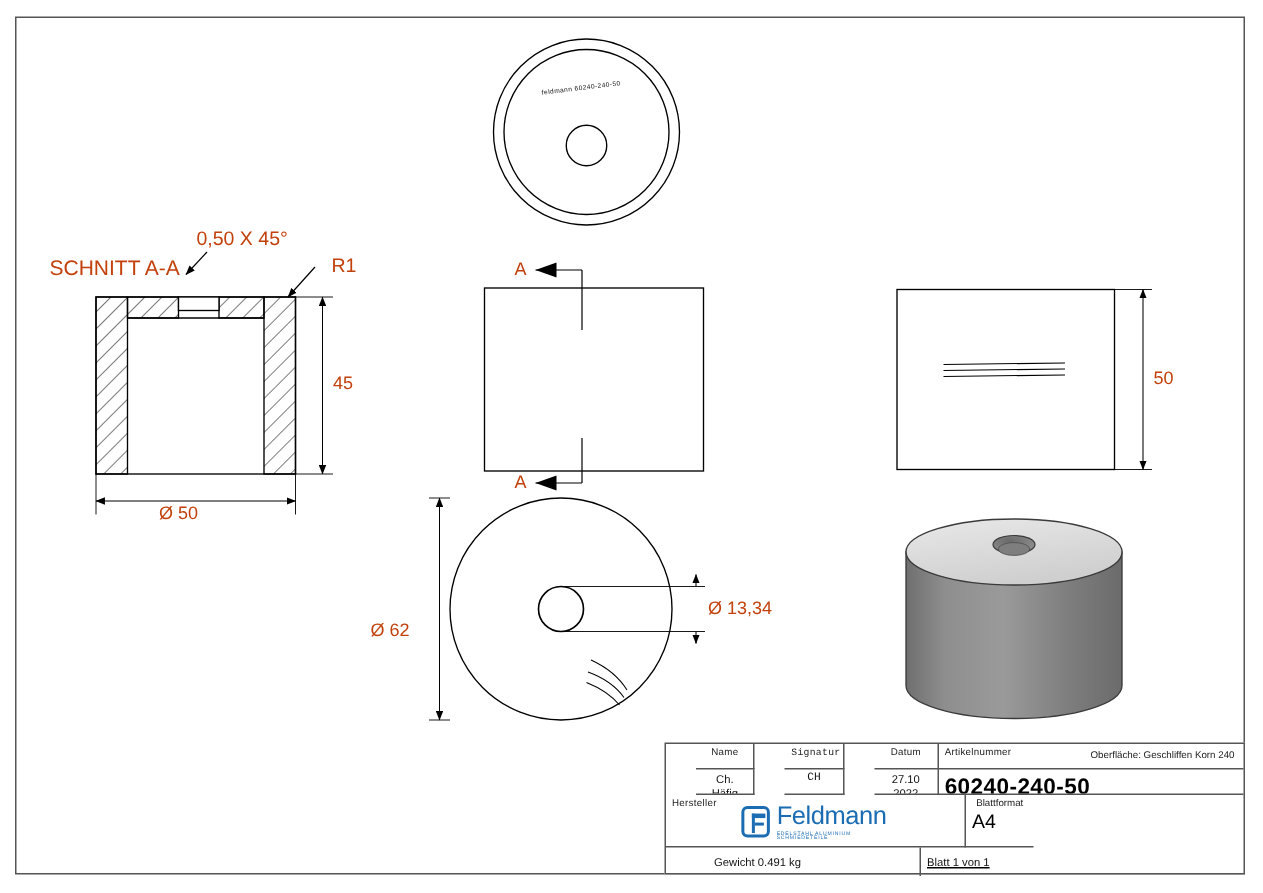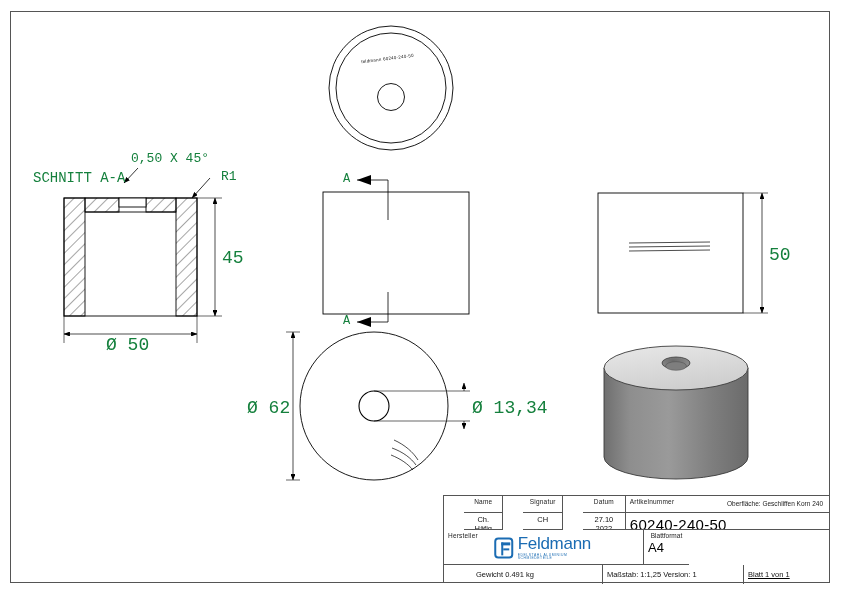--- a/index.html
+++ b/index.html
@@ -32,27 +32,27 @@
   }
   svg.draw {
     position: absolute;
     left: 0; top: 0;
     width: 842px;
     height: 595px;
     pointer-events: none;
   }
   .lbl {
     position: absolute;
-    font-family: Liberation Mono, monospace;
-    color: #15803d;
+    font-family: Liberation Sans, sans-serif;
+    color: #c2410c;
     white-space: nowrap;
     line-height: 1;
   }
   .dim { font-size: 13px; }
-  .dim-big { font-size: 18px; }
+  .dim-big { font-size: 12px; }
   .sect-label { font-size: 14px; }
   .arrow-A { font-size: 12px; }
 
   
   #titleblock {
     position: absolute;
     left: 443px;
     top: 495px;
     width: 387px;
     height: 88px;
@@ -81,24 +81,24 @@
   .tb-val {
     font-size: 7.5px;
     color: #111;
   }
   .tb-center { text-align: center; margin-left: 20px; }
   .r1 { height: 17px; }
   .r2 { height: 17px; }
   .r3 { height: 35px; }
   .r4 { height: 19px; border-bottom: none !important; }
   .w-name { width: 46px; }
-  .w-sig  { width: 46px; }
+  .w-sig  { width: 46px; font-family: Liberation Mono, monospace; }
   .w-date { width: 50px; }
   .w-art  { width: 245px; }
-  .w-art-big { width: 245px; }
+  .w-art-big { width: 245px; font-weight: bold; }
   .artnum {
     font-size: 15px;
     letter-spacing: .3px;
     color: #000;
     margin-top: 1px;
   }
   .ober {
     position: absolute;
     right: 6px;
     top: 4px;
@@ -318,21 +318,21 @@
   <div class="lbl dim" style="left:131px; top:152px;">0,50 X 45°</div>
   <div class="lbl dim" style="left:221px; top:170px;text-align:right;">R1</div>
   <div class="lbl dim-big" style="left:222px; top:249px;">45</div>
   <div class="lbl dim-big" style="left:106px; top:336px;">Ø 50</div>
 
   <div class="lbl arrow-A" style="left:343px; top:173px;">A</div>
   <div class="lbl arrow-A" style="left:343px; top:315px;">A</div>
 
   <div class="lbl dim-big" style="left:769px; top:246px;">50</div>
 
-  <div class="lbl dim-big" style="left:247px; top:399px;">Ø 62</div>
+  <div class="lbl dim-big" style="left:247px; top:414px;">Ø 62</div>
   <div class="lbl dim-big" style="left:472px; top:399px;">Ø 13,34</div>
 
   <div class="engrave-text" style="left:361px; top:56px; transform: rotate(-7deg);">feldmann 60240-240-50</div>
 
   <div id="titleblock">
 
     <div class="row r1">
       <div class="cell w-name tb-center">
         <div class="tb-head">Name</div>
       </div>
@@ -379,22 +379,19 @@
       <div class="cell w-blatt">
         <div class="blattformat-lbl">Blattformat</div>
         <div class="a4">A4</div>
       </div>
     </div>
 
     <div class="row r4">
       <div class="cell w-gew" style="border-bottom:none;">
         <div class="tb-val" style="margin-top:3px;">Gewicht 0.491 kg</div>
       </div>
-      <div class="cell w-mass" style="border-bottom:none;">
-        <div class="tb-val" style="margin-top:3px;">Maßstab: 1:1,25    Version: 1</div>
-      </div>
       <div class="cell w-blatt2" style="border-bottom:none;border-right:none;text-decoration:underline;">
         <div class="tb-val" style="margin-top:3px;">Blatt 1 von 1</div>
       </div>
     </div>
   </div>
 
 </div>
 
 </body></html>

